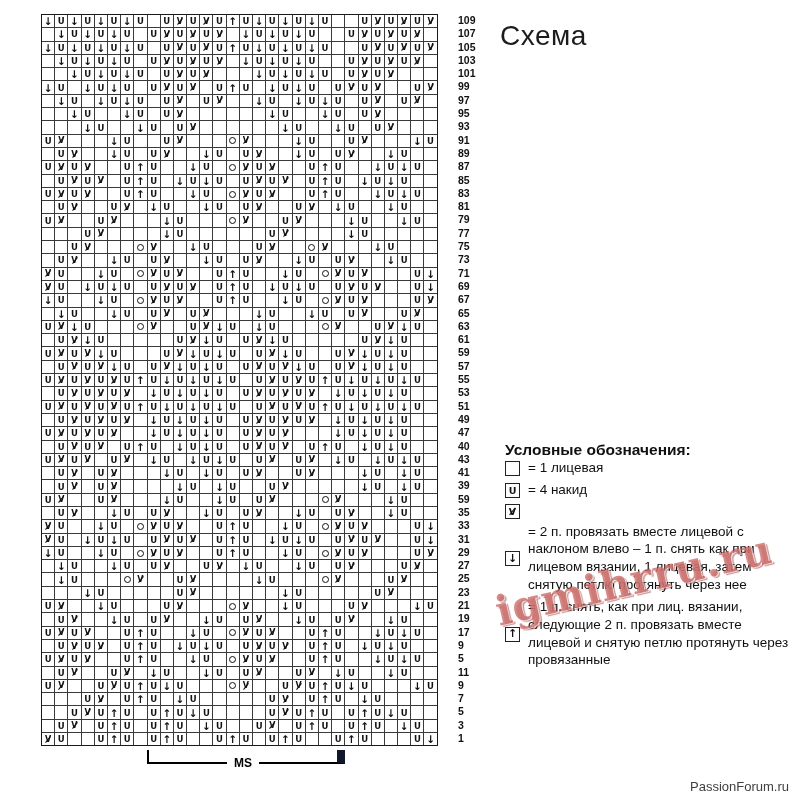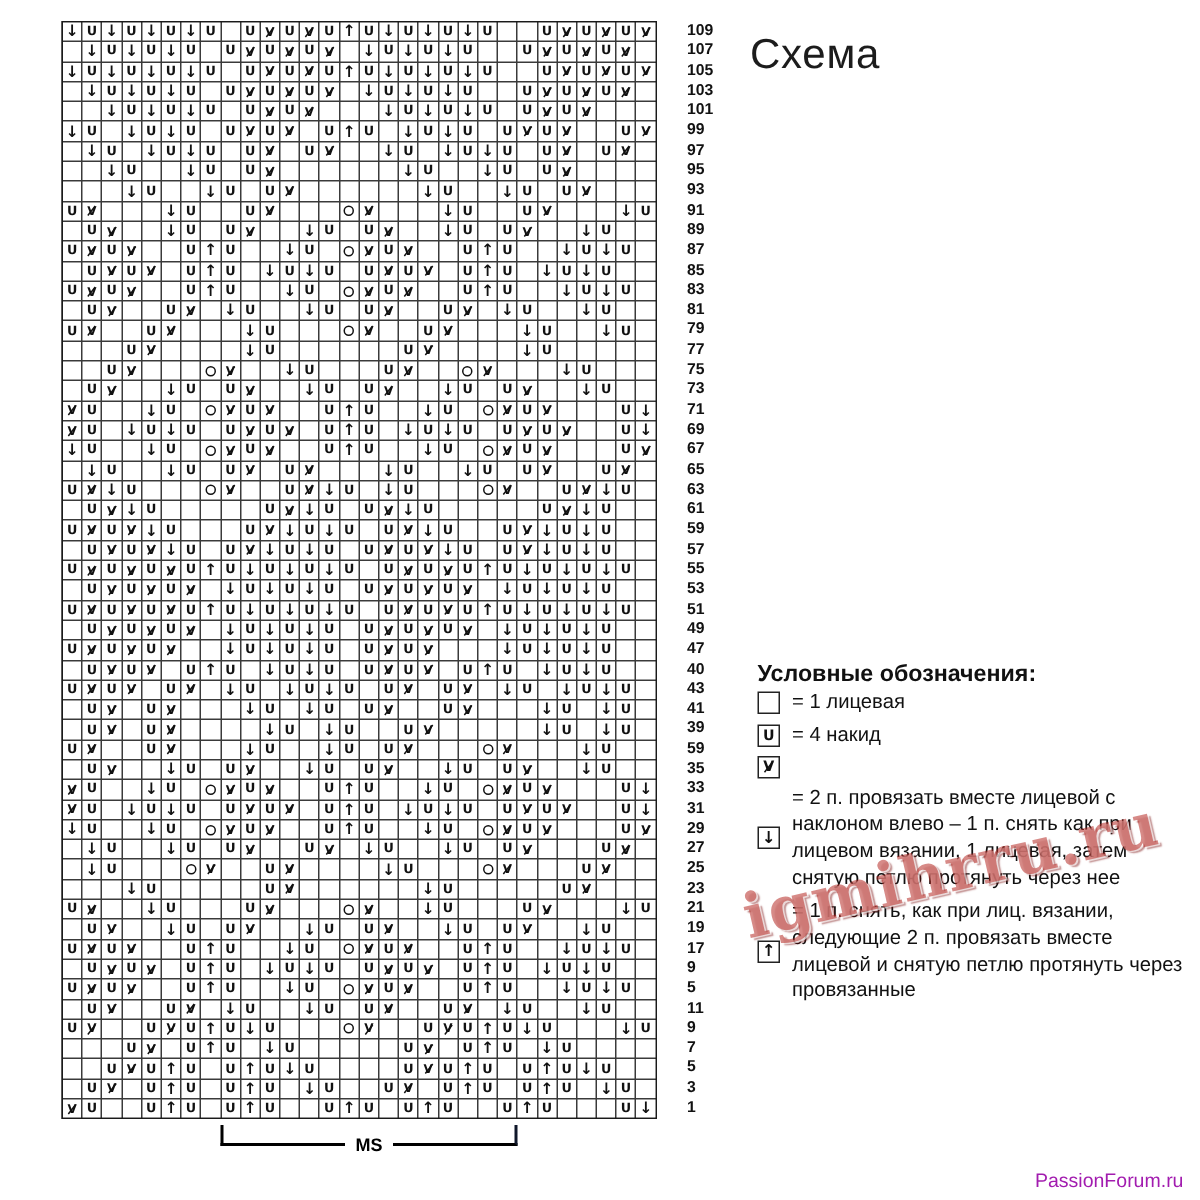--- a/index.html
+++ b/index.html
@@ -26,21 +26,21 @@
           border-top:1.4px solid #111; transform:rotate(-52deg); }
   .circle-glyph { width:7px; height:7px; border:1.2px solid #111; border-radius:50%; background:#fff; }
 
   
   .rownums { position:absolute; left:414px; top:14px; width:24px;padding-left:44px; }
   .rownum { height:13.3px; line-height:13.3px; font-size:10.5px; font-weight:700; color:#111;
             text-align:right; padding-right:4px; font-family:"Liberation Sans", sans-serif; }
 
   
   .ms-bracket { position:absolute; left:147px; top:750px; width:198px; height:14px;
-    border-left:2px solid #000; border-right:2px solid #0f172a; border-bottom:2px solid #000; }
+    border-left:2px solid #000; border-right:8px solid #0f172a; border-bottom:2px solid #000; }
   .ms-label { position:absolute; left:50%; top:6px; transform:translateX(-50%);
     background:#fff; padding:0 7px; font-size:12px; font-weight:700; color:#000; }
 
   
   .page-title { position:absolute; left:500px; top:20px; font-size:28px; color:#1c1c1c;
     font-weight:400; letter-spacing:0.5px; }
 
   
   .legend { position:absolute; left:505px; top:441px; width:288px; color:#111; }
   .legend-heading { font-size:15.5px; font-weight:700; }
@@ -51,21 +51,21 @@
   .legend-sym.c-D, .legend-sym.c-A { font-size:11px; }
   .legend-sym .circle-glyph { width:9px; height:9px; }
   .legend-text { font-size:13.5px; line-height:1.32; }
 
   
   .wm-diag { position:absolute; left:496px; top:588px; width:320px;
     font-family:"DejaVu Serif", serif; font-weight:700; font-size:41px; letter-spacing:1px;
     color:rgba(183,44,38,0.55); transform:rotate(-13deg); transform-origin:left center;
     text-shadow:1px 1px 0 rgba(255,255,255,0.65), 2px 2px 1px rgba(120,10,10,0.45);
     pointer-events:none; }
-  .wm-corner { position:absolute; left:690px; top:779px; font-size:13px; color:#a21caf; }
+  .wm-corner { position:absolute; left:690px; top:779px; font-size:13px; color:#404040; }
 </style>
 </head>
 <body>
 
 <div class="stage">
 
   <div class="grid" id="grid">
       <div class="cell c-D">↓</div>
       <div class="cell c-U">U</div>
       <div class="cell c-D">↓</div>

